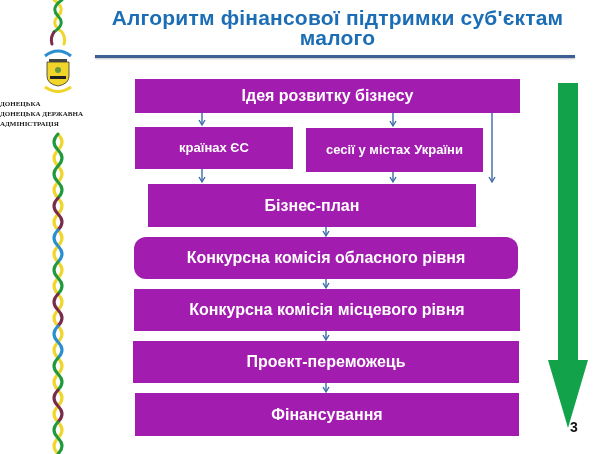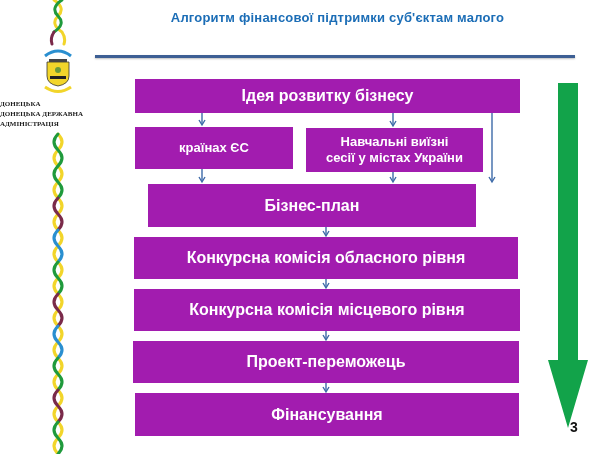--- a/index.html
+++ b/index.html
@@ -5,21 +5,21 @@
   html, body { margin: 0; padding: 0; }
   body {
     width: 604px; height: 454px; position: relative; overflow: hidden;
     background: #ffffff;
     font-family: "Liberation Sans", "DejaVu Sans", sans-serif;
   }
   .abs { position: absolute; }
   .title {
     left: 100px; top: 8px; width: 475px;
     text-align: center; color: #1b6db6; font-weight: bold;
-    font-size: 13px; line-height: 20px; letter-spacing: 0.2px;
+    font-size: 21px; line-height: 20px; letter-spacing: 0.2px;
   }
   .title-line {
     left: 95px; top: 55px; width: 480px; height: 3px;
     background: #3d5f94; box-shadow: 0 1px 2px rgba(0,0,0,0.25);
   }
   .box {
     background: #a21caf; color: #ffffff; font-weight: bold;
     display: flex; align-items: center; justify-content: center; text-align: center;
     box-sizing: border-box;
   }
@@ -102,29 +102,28 @@
 
 <div class="abs box box-big" style="left:135px;top:79px;width:385px;height:34px;">
   <span>Ідея розвитку бізнесу</span>
 </div>
 
 <div class="abs box box-small" style="left:135px;top:127px;width:158px;height:42px;flex-direction:column;">
   <span>країнах ЄС</span>
 </div>
 
 <div class="abs box box-small" style="left:306px;top:128px;width:177px;height:44px;flex-direction:column;">
-  <span>Навчальні виїзні</span>
   <span>сесії у містах України</span>
 </div>
 
 <div class="abs box box-big" style="left:148px;top:184px;width:328px;height:43px;">
   <span>Бізнес-план</span>
 </div>
 
-<div class="abs box box-big" style="left:134px;top:237px;width:384px;height:42px;">
+<div class="abs box box-big" style="left:134px;top:237px;width:384px;height:42px;border-radius:12px;">
   <span>Конкурсна комісія обласного рівня</span>
 </div>
 
 <div class="abs box box-big" style="left:134px;top:289px;width:386px;height:42px;">
   <span>Конкурсна комісія місцевого рівня</span>
 </div>
 
 <div class="abs box box-big" style="left:133px;top:341px;width:386px;height:42px;">
   <span>Проект-переможець</span>
 </div>

